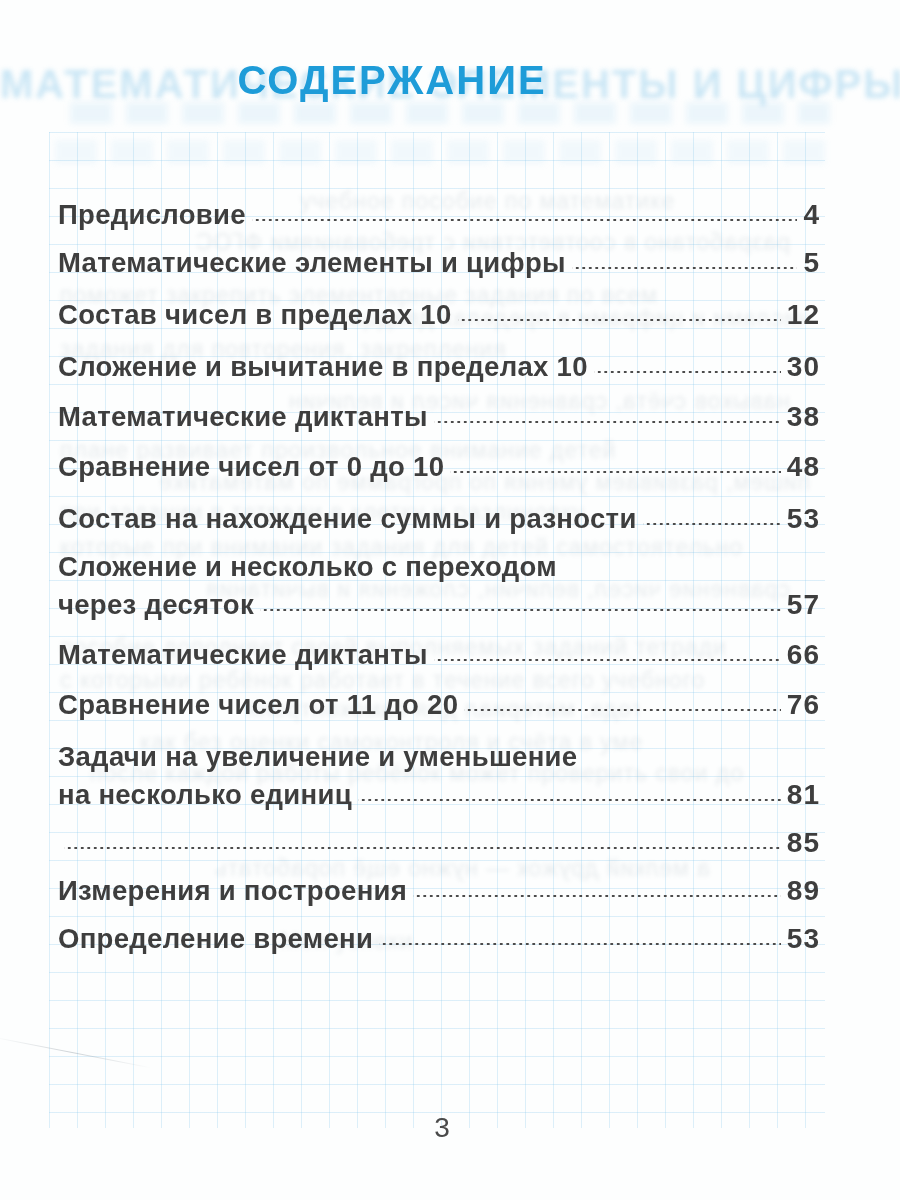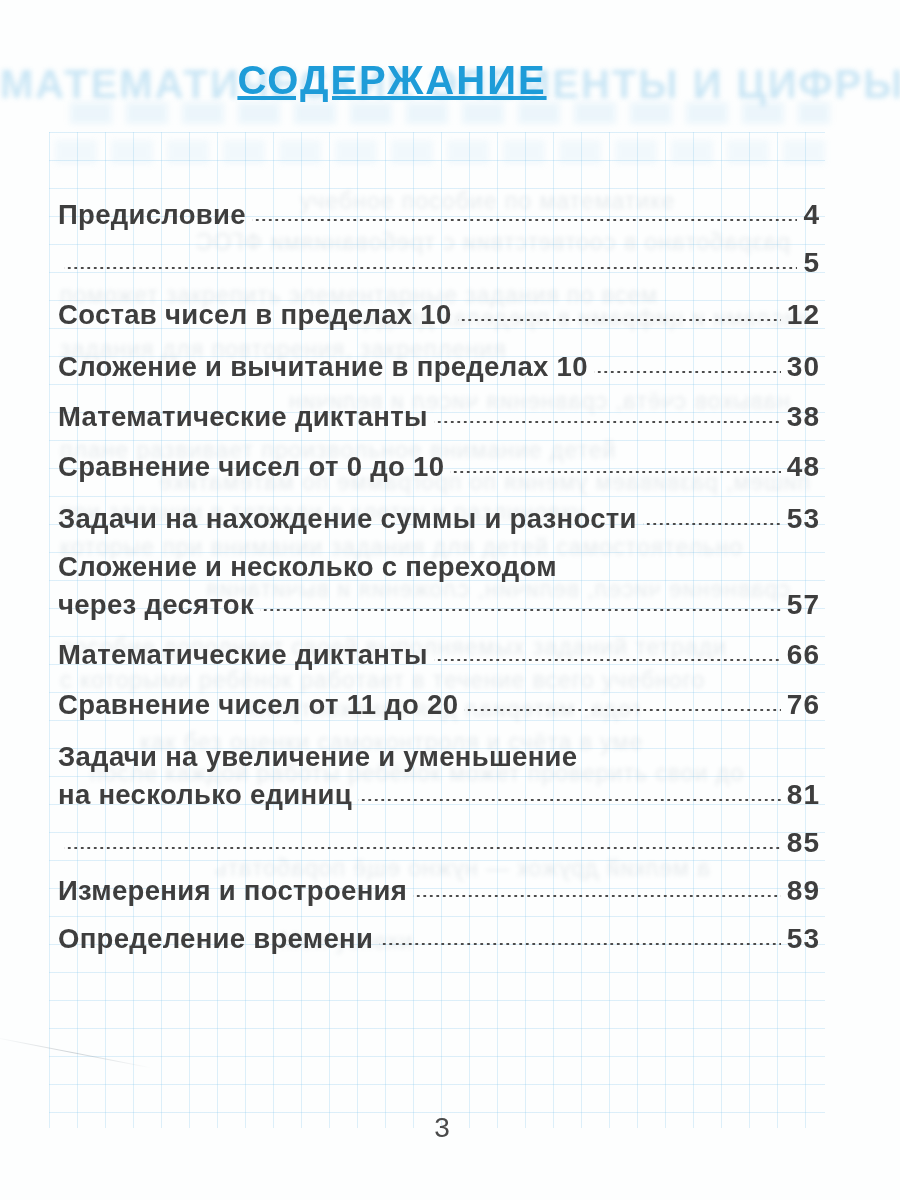--- a/index.html
+++ b/index.html
@@ -27,21 +27,21 @@
     background:repeating-linear-gradient(to right, rgba(165,212,240,.38) 0 42px, rgba(255,255,255,0) 42px 56px);
   }
   .ghost-line{
     position:absolute;z-index:2;font-size:23px;letter-spacing:1px;color:#6f8492;
     filter:blur(2px);opacity:.15;white-space:nowrap;overflow:hidden;height:26px;
   }
   .flip{transform:scaleX(-1);}
   
   .title{
     position:absolute;left:0;top:58px;width:784px;z-index:3;text-align:center;
-    font-weight:bold;font-size:40px;letter-spacing:2px;color:#1e9cd8;text-decoration:underline;
+    font-weight:bold;font-size:40px;letter-spacing:2px;color:#1e9cd8;
   }
   .toc{position:absolute;left:58px;width:762px;top:0;z-index:3;}
   .row{
     position:absolute;left:0;width:762px;height:34px;
     display:flex;align-items:flex-end;
     font-size:27.5px;color:#3e3e3e;letter-spacing:.3px;line-height:34px;font-weight:bold;
   }
   .lbl{white-space:nowrap;}
   .dots{
     flex:1;align-self:stretch;margin:0 6px 0 6px;
@@ -96,20 +96,21 @@
 
   <div class="toc">
 
     <div class="row" style="top:198px">
       <span class="lbl">Предисловие</span>
       <span class="dots"></span>
       <span class="num">4</span>
     </div>
 
     <div class="row" style="top:246px">
+      <span class="lbl">Математические элементы и цифры</span>
       <span class="dots"></span>
       <span class="num">5</span>
     </div>
 
     <div class="row" style="top:298px">
       <span class="lbl">Состав чисел в пределах 10</span>
       <span class="dots"></span>
       <span class="num">12</span>
     </div>
 
@@ -125,21 +126,21 @@
       <span class="num">38</span>
     </div>
 
     <div class="row" style="top:450px">
       <span class="lbl">Сравнение чисел от 0 до 10</span>
       <span class="dots"></span>
       <span class="num">48</span>
     </div>
 
     <div class="row" style="top:502px">
-      <span class="lbl">Задачи на нахождение суммы и разности</span>
+      <span class="lbl">Состав на нахождение суммы и разности</span>
       <span class="dots"></span>
       <span class="num">53</span>
     </div>
 
     <div class="row" style="top:550px">
       <span class="lbl">Сложение и несколько с переходом</span>
     </div>
     <div class="row" style="top:588px">
       <span class="lbl">через десяток</span>
       <span class="dots"></span>

